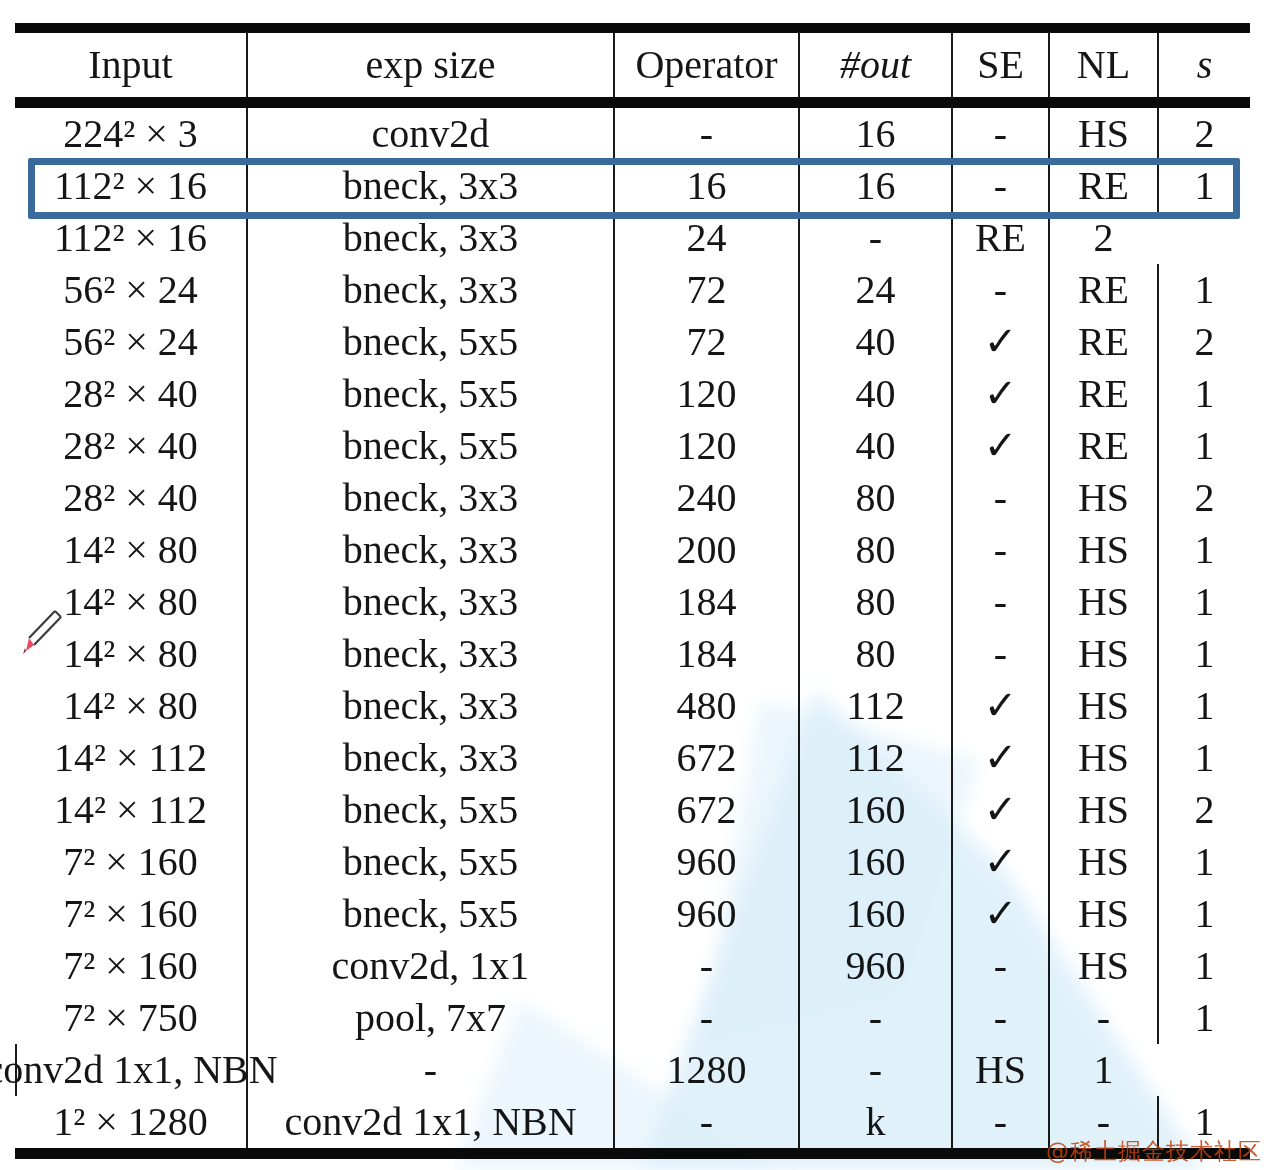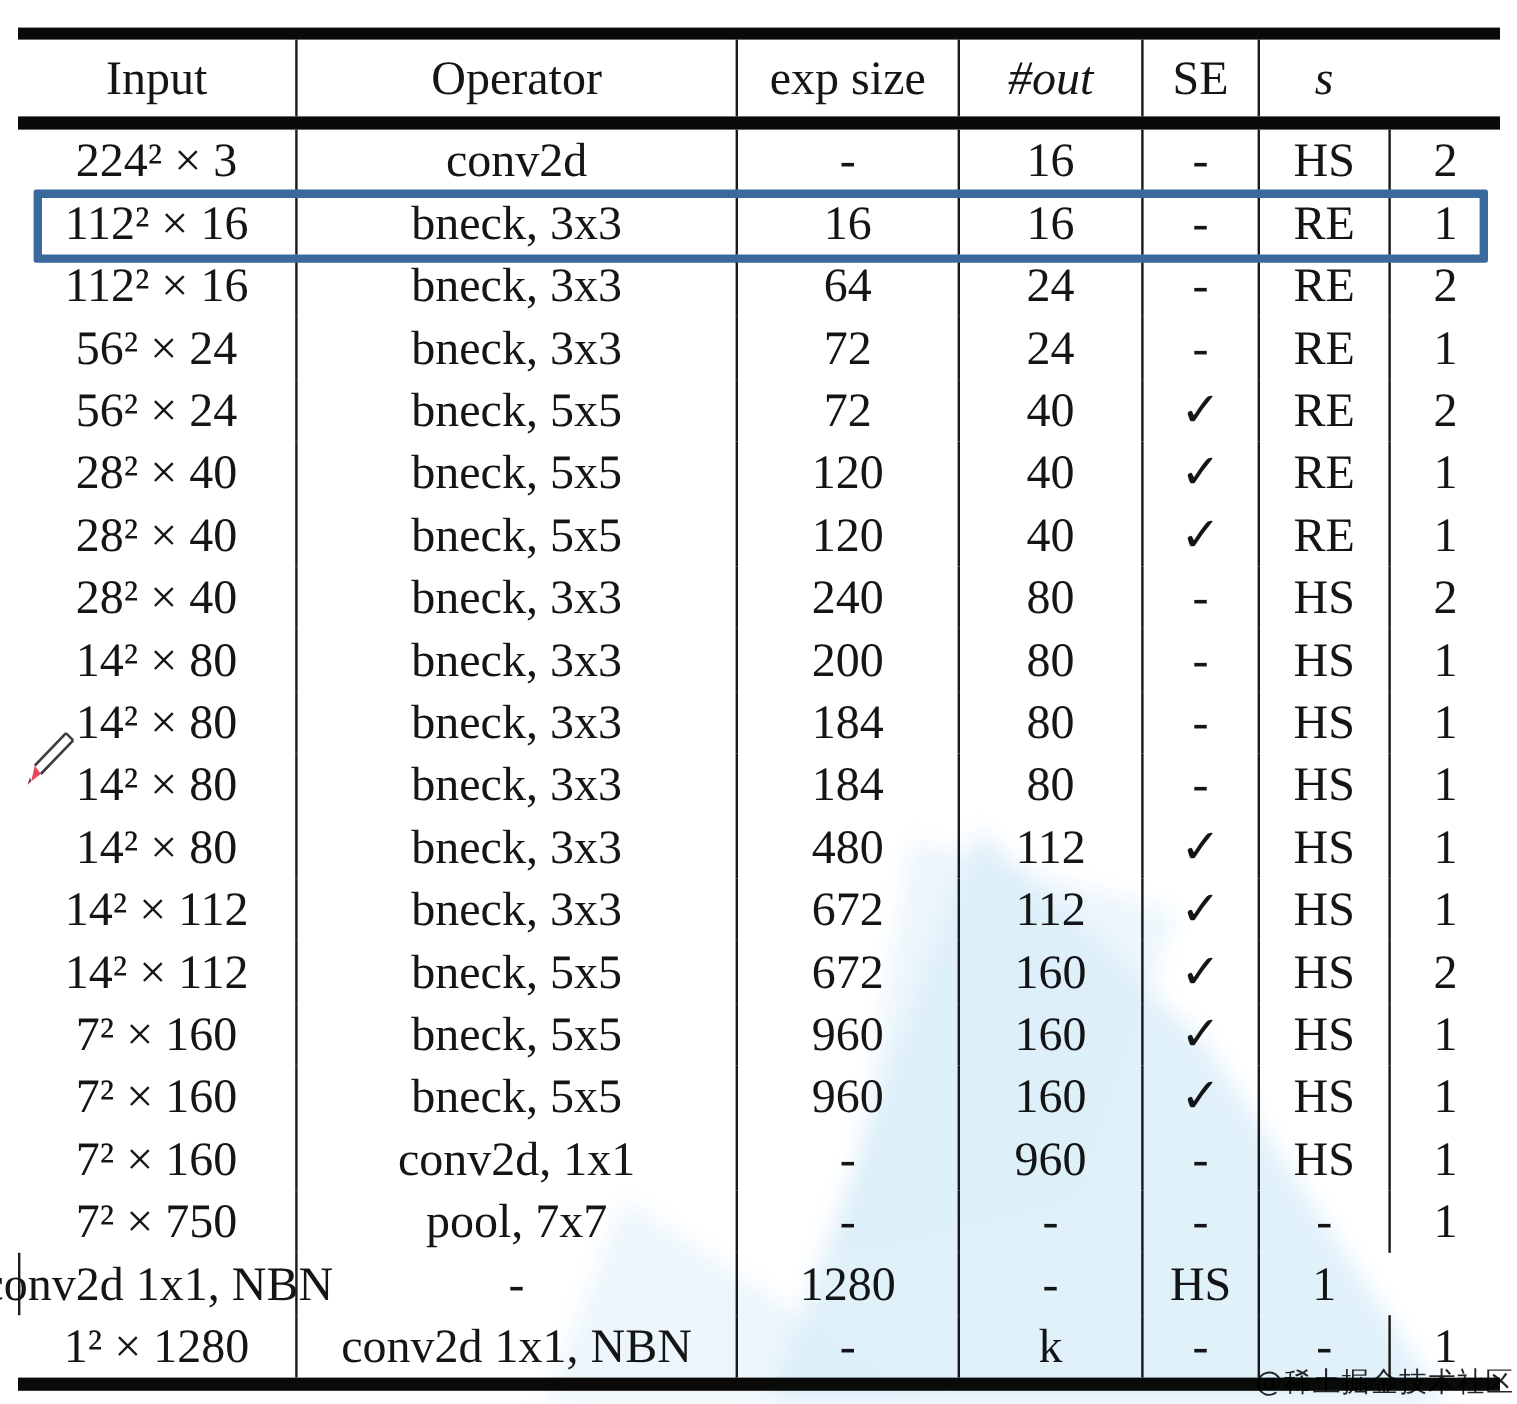--- a/index.html
+++ b/index.html
@@ -48,24 +48,25 @@
     <polygon points="815,690 1005,870 1205,1170 640,1170" fill="#cfe8f7" opacity="0.62"></polygon>
     <polygon points="760,700 980,760 900,1000 700,1050" fill="#d9eefa" opacity="0.5"></polygon>
     <polygon points="520,1000 780,1170 455,1170" fill="#d9eefa" opacity="0.5"></polygon>
   </svg>
 </div>
 
 <div class="table-wrap">
   <div class="rule top"></div>
   <div class="grid-row header-row" id="header-row">
       <div class="cell">Input</div>
+      <div class="cell sep">exp size</div>
       <div class="cell sep">Operator</div>
-      <div class="cell sep">exp size</div>
       <div class="cell sep italic">#out</div>
       <div class="cell sep">SE</div>
+      <div class="cell sep">NL</div>
       <div class="cell sep italic">s</div>
     </div>
   <div class="rule mid"></div>
   <div id="data-rows">
       <div class="grid-row data-row">
         <div class="cell">224² × 3</div>
         <div class="cell sep">conv2d</div>
         <div class="cell sep">-</div>
         <div class="cell sep">16</div>
         <div class="cell sep">-</div>
@@ -77,21 +78,20 @@
         <div class="cell sep">bneck, 3x3</div>
         <div class="cell sep">16</div>
         <div class="cell sep">16</div>
         <div class="cell sep">-</div>
         <div class="cell sep">RE</div>
         <div class="cell sep">1</div>
       </div>
       <div class="grid-row data-row">
         <div class="cell">112² × 16</div>
         <div class="cell sep">bneck, 3x3</div>
-        <div class="cell sep">64</div>
         <div class="cell sep">24</div>
         <div class="cell sep">-</div>
         <div class="cell sep">RE</div>
         <div class="cell sep">2</div>
       </div>
       <div class="grid-row data-row">
         <div class="cell">56² × 24</div>
         <div class="cell sep">bneck, 3x3</div>
         <div class="cell sep">72</div>
         <div class="cell sep">24</div>
@@ -251,13 +251,13 @@
 <div class="pencil">
   <svg width="44" height="48" viewBox="0 0 44 48">
     <path d="M41 9 L14 37" stroke="#3c3c3c" stroke-width="2.2" fill="none"></path>
     <path d="M35 3 L9 30" stroke="#3c3c3c" stroke-width="2.2" fill="none"></path>
     <path d="M35 3 L41 9" stroke="#3c3c3c" stroke-width="2" fill="none"></path>
     <polygon points="9,30 14,37 6,43" fill="#e8485f"></polygon>
     <polygon points="6,43 3,46 5,40" fill="#7a2230"></polygon>
   </svg>
 </div>
 
-<div class="wm-text" style="color: #000000;">@稀土掘金技术社区</div>
+<div class="wm-text" style="color: #c2410c;">@稀土掘金技术社区</div>
 
 </body></html>

